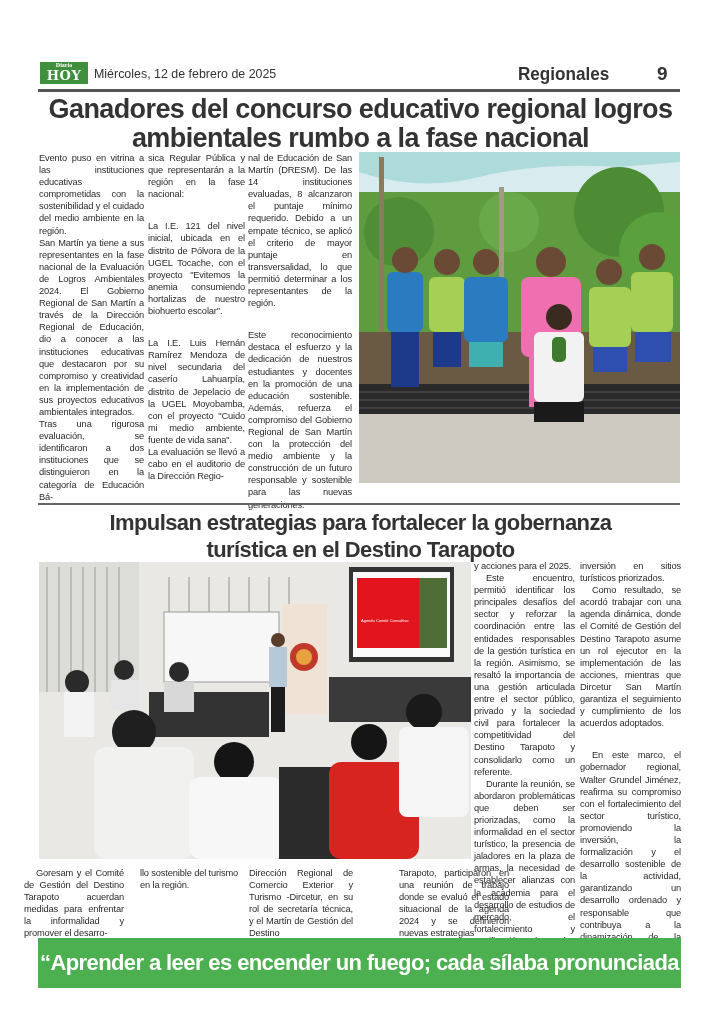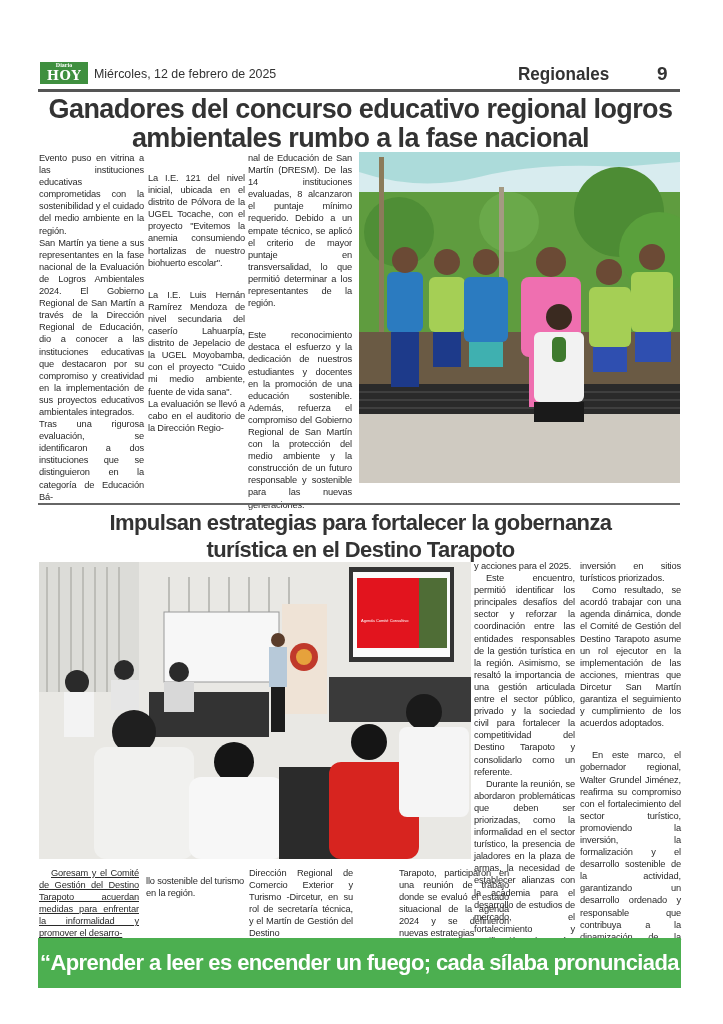--- a/index.html
+++ b/index.html
@@ -40,20 +40,21 @@
   <div>Ganadores del concurso educativo regional logros</div>
   <div>ambientales rumbo a la fase nacional</div>
 </div>
 
 <div class="abs col" style="left:39px; top:152px; width:105px;">
   <p>Evento puso en vitrina a las instituciones educativas comprometidas con la sostenibilidad y el cuidado del medio ambiente en la región.</p>
   <p>San Martín ya tiene a sus representantes en la fase nacional de la Evaluación de Logros Ambientales 2024. El Gobierno Regional de San Martín a través de la Dirección Regional de Educación, dio a conocer a las instituciones educativas que destacaron por su compromiso y creatividad en la implementación de sus proyectos educativos ambientales integrados.</p>
   <p>Tras una rigurosa evaluación, se identificaron a dos instituciones que se distinguieron en la categoría de Educación Bá-</p>
 </div>
 <div class="abs col" style="left:148px; top:152px; width:97px;">
+  <p>sica Regular Pública y que representarán a la región en la fase nacional:</p>
   <p class="gap">La I.E. 121 del nivel inicial, ubicada en el distrito de Pólvora de la UGEL Tocache, con el proyecto "Evitemos la anemia consumiendo hortalizas de nuestro biohuerto escolar".</p>
   <p class="gap">La I.E. Luis Hernán Ramírez Mendoza de nivel secundaria del caserío Lahuarpía, distrito de Jepelacio de la UGEL Moyobamba, con el proyecto "Cuido mi medio ambiente, fuente de vida sana".</p>
   <p>La evaluación se llevó a cabo en el auditorio de la Dirección Regio-</p>
 </div>
 <div class="abs col" style="left:248px; top:152px; width:104px;">
   <p>nal de Educación de San Martín (DRESM). De las 14 instituciones evaluadas, 8 alcanzaron el puntaje mínimo requerido. Debido a un empate técnico, se aplicó el criterio de mayor puntaje en transversalidad, lo que permitió determinar a los representantes de la región.</p>
   <p class="gap">Este reconocimiento destaca el esfuerzo y la dedicación de nuestros estudiantes y docentes en la promoción de una educación sostenible. Además, refuerza el compromiso del Gobierno Regional de San Martín con la protección del medio ambiente y la construcción de un futuro responsable y sostenible para las nuevas generaciones.</p>
 </div>
 
 <div class="abs photo" style="left:359px; top:152px; width:321px; height:331px;">
@@ -158,24 +159,24 @@
     <circle cx="195" cy="200" r="20" fill="#151515"></circle>
       <rect x="150" y="215" width="95" height="82" rx="12" fill="#f7f7f7"></rect>
     <rect x="240" y="205" width="80" height="92" fill="#2b2b2b"></rect>
     <circle cx="330" cy="180" r="18" fill="#151515"></circle>
       <rect x="290" y="200" width="90" height="97" rx="12" fill="#d7241f"></rect>
     <circle cx="385" cy="150" r="18" fill="#1a1a1a"></circle>
       <rect x="360" y="165" width="70" height="90" rx="8" fill="#f5f5f5"></rect>
   </svg>
 </div>
 
-<div class="abs col" style="left:39px; top:867px; width:100px;text-decoration:underline;">
+<div class="abs col" style="left:24px; top:867px; width:100px;">
   <p class="ind">Goresam y el Comité de Gestión del Destino Tarapoto acuerdan medidas para enfrentar la informalidad y promover el desarro-</p>
 </div>
-<div class="abs col" style="left:146px; top:867px; width:98px;margin-top:8px;">
+<div class="abs col" style="left:140px; top:867px; width:98px;">
   <p>llo sostenible del turismo en la región.</p>
 </div>
 <div class="abs col" style="left:249px; top:867px; width:104px;">
   <p>Dirección Regional de Comercio Exterior y Turismo -Dircetur, en su rol de secretaría técnica, y el Martín de Gestión del Destino</p>
 </div>
 <div class="abs col" style="left:358px; top:867px; width:110px;margin-left:41px;">
   <p>Tarapoto, participaron en una reunión de trabajo donde se evaluó el estado situacional de la agenda 2024 y se definieron nuevas estrategias</p>
 </div>
 
 <div class="abs col" style="left:474px; top:560px; width:101px;">

